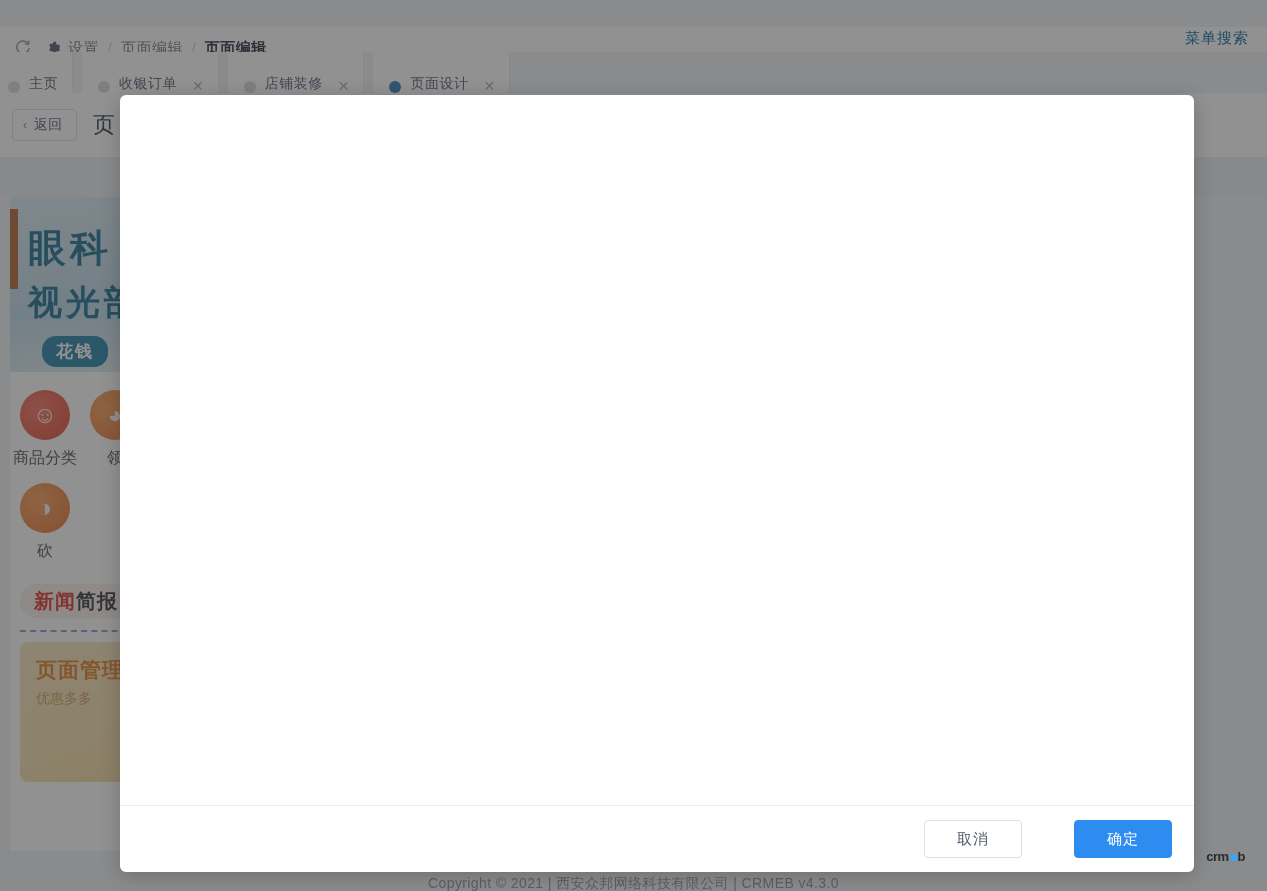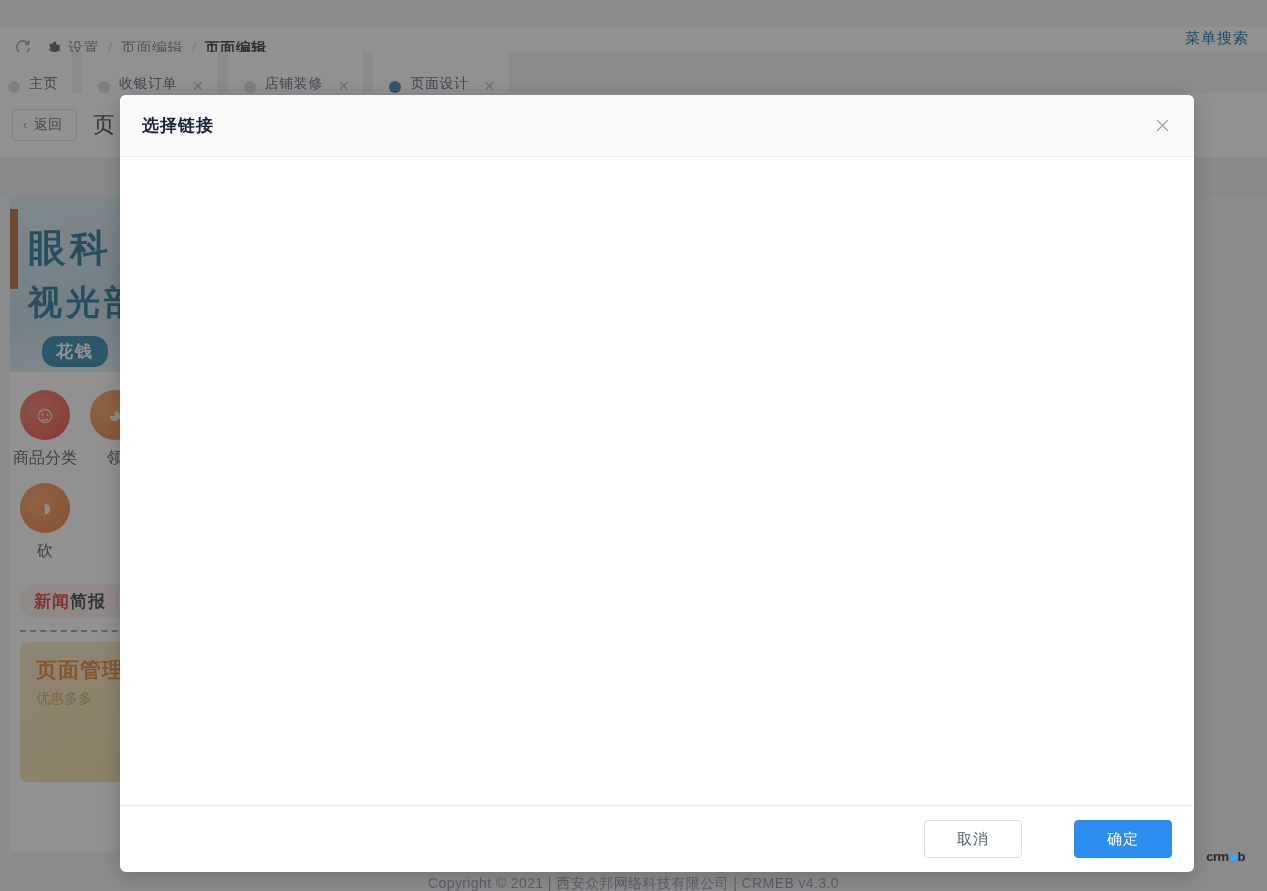--- a/index.html
+++ b/index.html
@@ -235,21 +235,21 @@
     margin: 4px 10px 0 10px;
     background: #fbeeec;
     border-radius: 16px;
     height: 34px;
     display: flex;
     align-items: center;
     padding: 0 14px;
     gap: 10px;
   }
   .news-badge {
-    font-size: 17px;
+    font-size: 20px;
     font-weight: bold;
     letter-spacing: 1px;
     text-align: right;
   }
   .news-badge .red { color: #e03024; }
   .news-badge .dark { color: #2f3337; }
   .news-div {
     width: 1px; height: 18px; background: #ddd0cd;
   }
 
@@ -549,28 +549,20 @@
         <div class="sk-burst"></div>
       </div>
     </div>
 
     <div class="footer-copy">Copyright © 2021 | 西安众邦网络科技有限公司 | CRMEB v4.3.0</div>
   </div>
 
   <div class="overlay"></div>
 
   <div class="modal">
-    <div class="modal-header">
-      <span class="modal-title">选择链接</span>
-      <span class="modal-close">
-        <svg viewBox="0 0 20 20" width="17" height="17" fill="none" stroke="currentColor" stroke-width="1.5" stroke-linecap="round">
-          <path d="M4 4 L16 16 M16 4 L4 16"></path>
-        </svg>
-      </span>
-    </div>
 
     <div class="modal-body">
       <div class="body-right"></div>
     </div>
 
     <div class="modal-footer">
       <button class="btn btn-cancel">取消</button>
       <button class="btn btn-confirm">确定</button>
     </div>
   </div>

